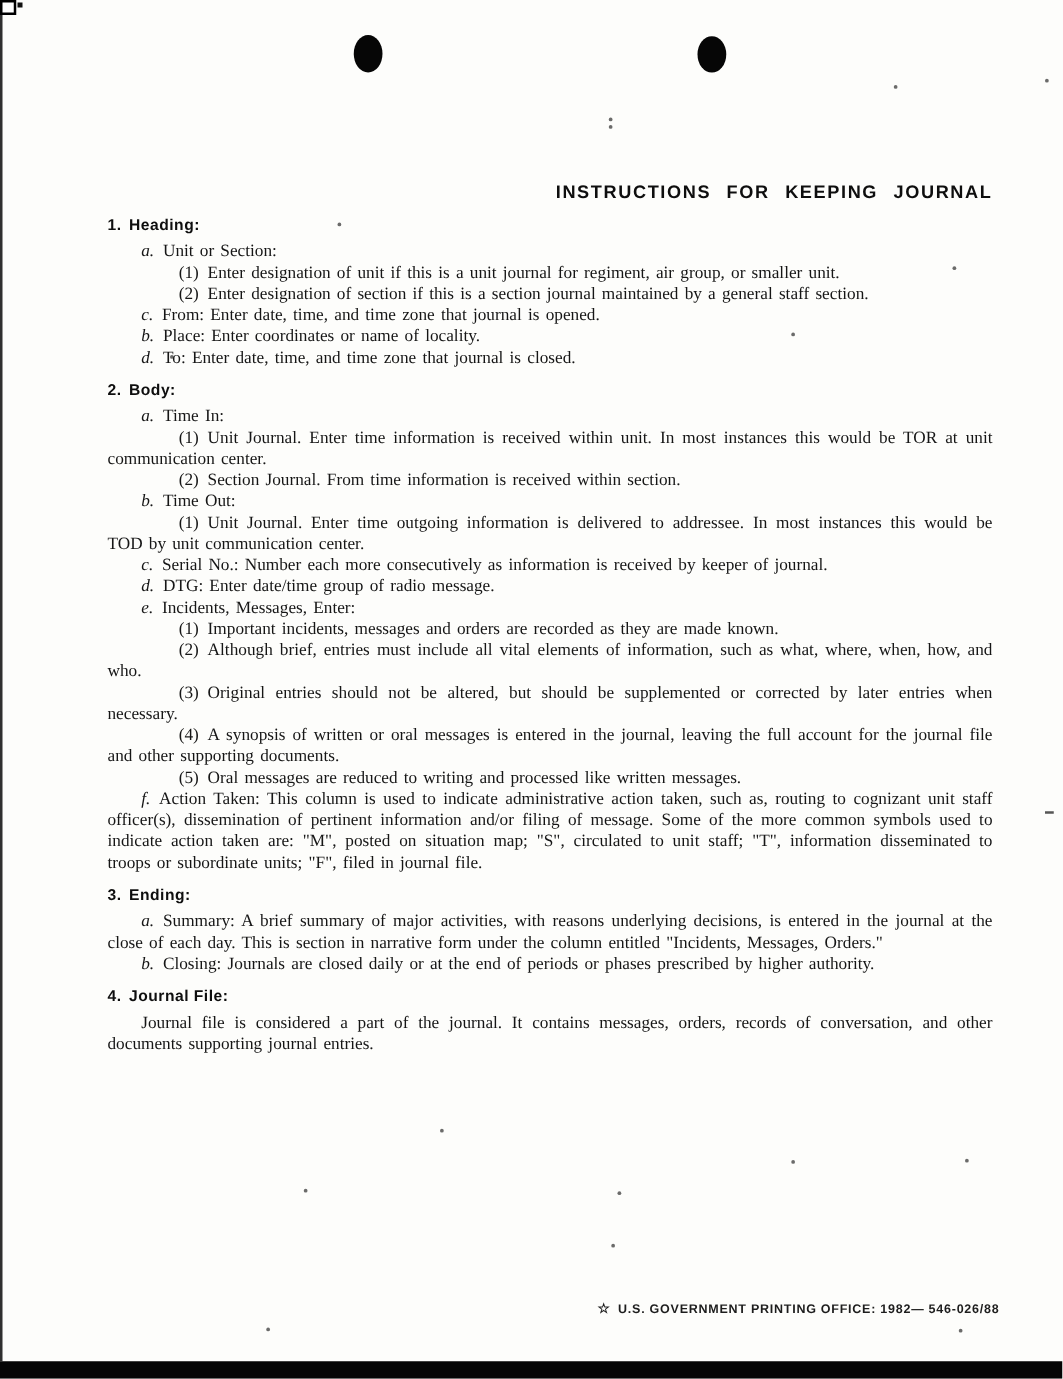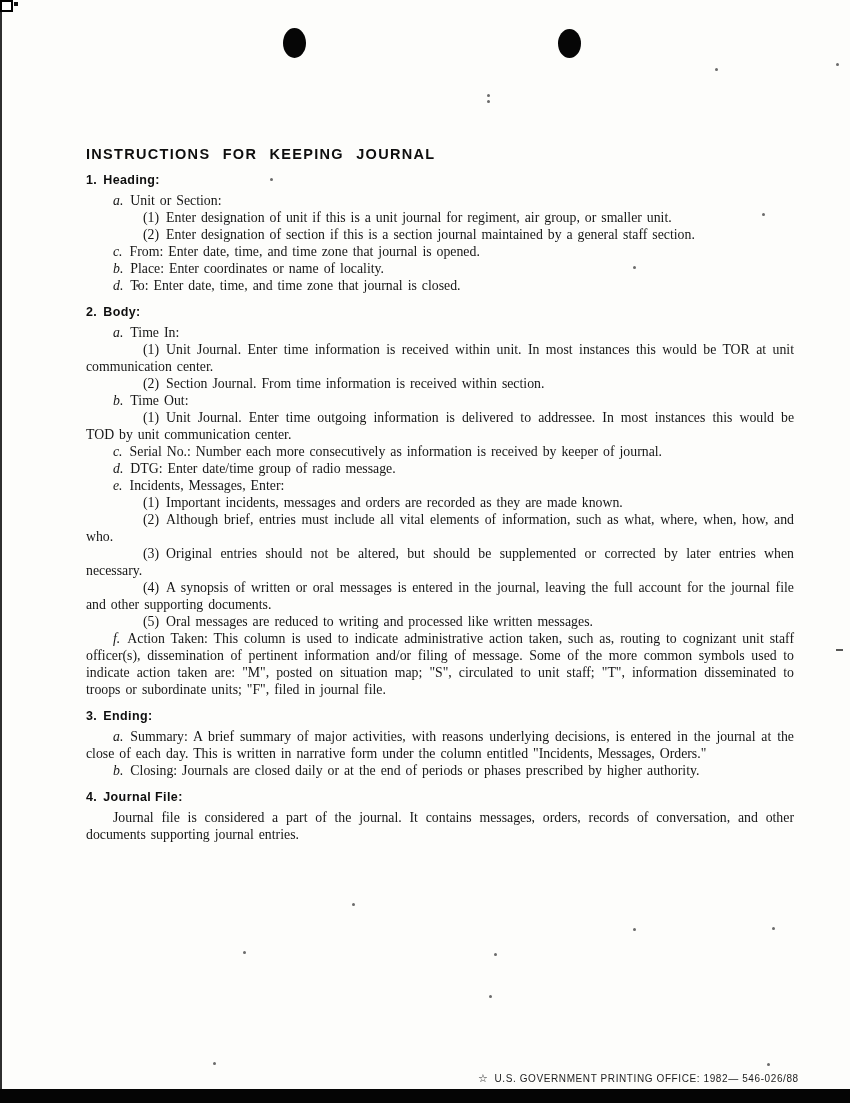--- a/index.html
+++ b/index.html
@@ -15,21 +15,21 @@
     position: absolute;
     left: 86px; top: 146px;
     width: 708px;
   }
   .title {
     font-family: "Liberation Sans", sans-serif;
     font-weight: 700;
     font-size: 14.5px;
     letter-spacing: 1.3px;
     word-spacing: 7px;
-    text-align: left;
+    text-align: right;
     margin: 0 0 6px 0;
     color: #0e0e0e;
   }
   .sh {
     font-family: "Liberation Sans", sans-serif;
     font-weight: 700;
     font-size: 12.5px;
     letter-spacing: .4px;
     margin: 11px 0 5px 0;
     color: #0e0e0e;
@@ -43,23 +43,23 @@
     word-spacing: 1.5px;
   }
   .pa { text-indent: 27px; }
   .pn { text-indent: 57px; }
   .sp { }
   .m { padding-right: 7px; }
   .m:empty { padding-right: 0; }
   .mi { font-style: italic; }
   .footer {
     position: absolute;
-    left: 478px; top: 1072px;
+    left: 478px; top: 1040px;
     font-family: "Liberation Sans", sans-serif;
-    font-weight: 400;
+    font-weight: 700;
     font-size: 10px;
     letter-spacing: .6px;
     color: #1d1d1d;
     white-space: nowrap;
   }
   .footer .star { margin-right: 6px; font-size: 11px; }
   .hole { position: absolute; background: #060606; border-radius: 50%; }
   .hole-l { left: 283px; top: 28px; width: 23px; height: 30px; }
   .hole-r { left: 558px; top: 29px; width: 23px; height: 29px; }
   .edge-left { position: absolute; left: 0; top: 0; width: 2px; height: 1089px; background: #0a0a0a; opacity: .85; }
@@ -122,21 +122,21 @@
     <p class="pn"><span class="m">(1)</span><span>Important incidents, messages and orders are recorded as they are made known.</span></p>
     <p class="pn"><span class="m">(2)</span><span>Although brief, entries must include all vital elements of information, such as what, where, when, how, and who.</span></p>
     <p class="pn"><span class="m">(3)</span><span>Original entries should not be altered, but should be supplemented or corrected by later entries when necessary.</span></p>
     <p class="pn"><span class="m">(4)</span><span>A synopsis of written or oral messages is entered in the journal, leaving the full account for the journal file and other supporting documents.</span></p>
     <p class="pn"><span class="m">(5)</span><span>Oral messages are reduced to writing and processed like written messages.</span></p>
     <p class="pa"><span class="m mi">f.</span><span>Action Taken: This column is used to indicate administrative action taken, such as, routing to cognizant unit staff officer(s), dissemination of pertinent information and/or filing of message. Some of the more common symbols used to indicate action taken are: "M", posted on situation map; "S", circulated to unit staff; "T", information disseminated to troops or subordinate units; "F", filed in journal file.</span></p>
   </div>
 
   <div>
     <h2 class="sh"><span class="num">3.</span><span>Ending:</span></h2>
-    <p class="pa"><span class="m mi">a.</span><span>Summary: A brief summary of major activities, with reasons underlying decisions, is entered in the journal at the close of each day. This is written in narrative form under the column entitled "Incidents, Messages, Orders."</span></p>
+    <p class="pa"><span class="m mi">a.</span><span>Summary: A brief summary of major activities, with reasons underlying decisions, is entered in the journal at the close of each day. This is section in narrative form under the column entitled "Incidents, Messages, Orders."</span></p>
     <p class="pa"><span class="m mi">b.</span><span>Closing: Journals are closed daily or at the end of periods or phases prescribed by higher authority.</span></p>
   </div>
 
   <div>
     <h2 class="sh"><span class="num">4.</span><span>Journal File:</span></h2>
     <p class="pa"><span class="m"></span><span>Journal file is considered a part of the journal. It contains messages, orders, records of conversation, and other documents supporting journal entries.</span></p>
   </div>
 </div>
 
 <div class="footer">

